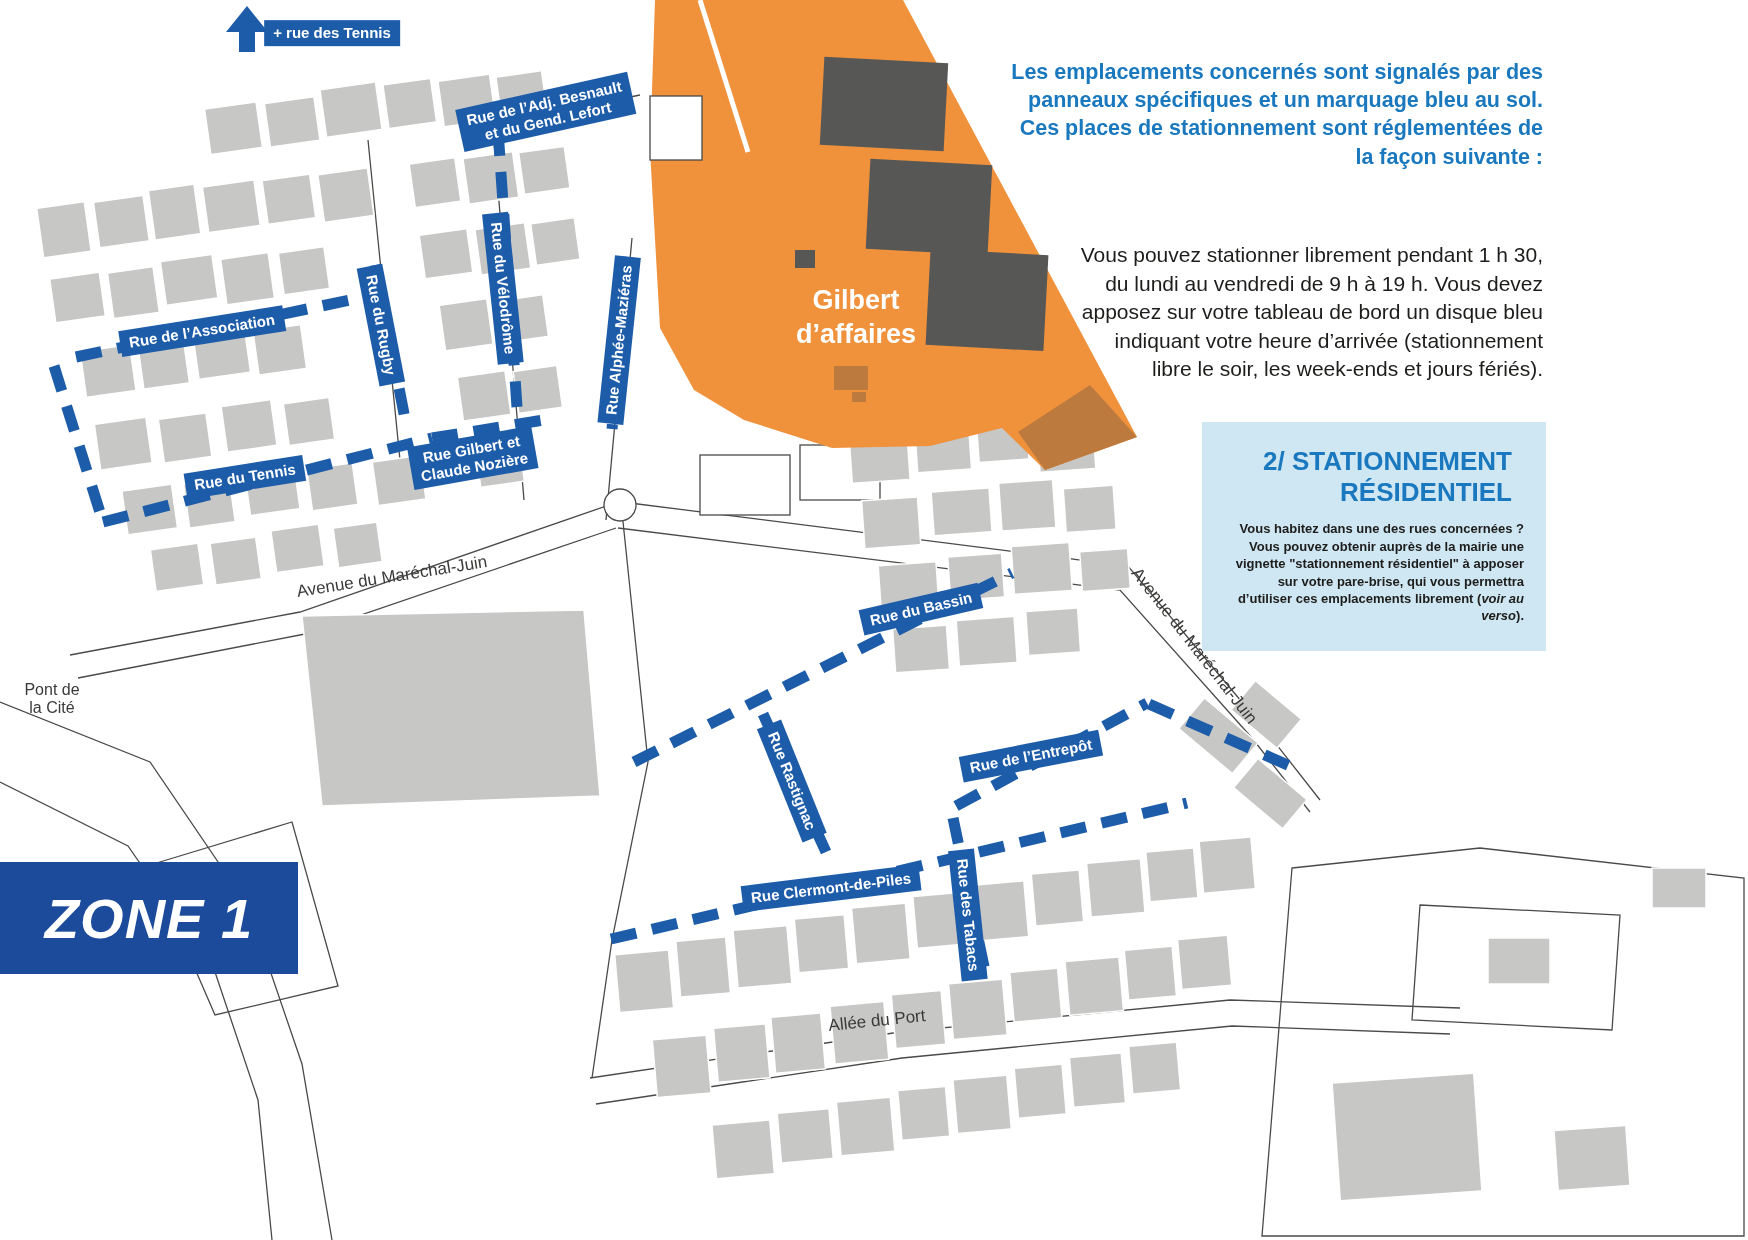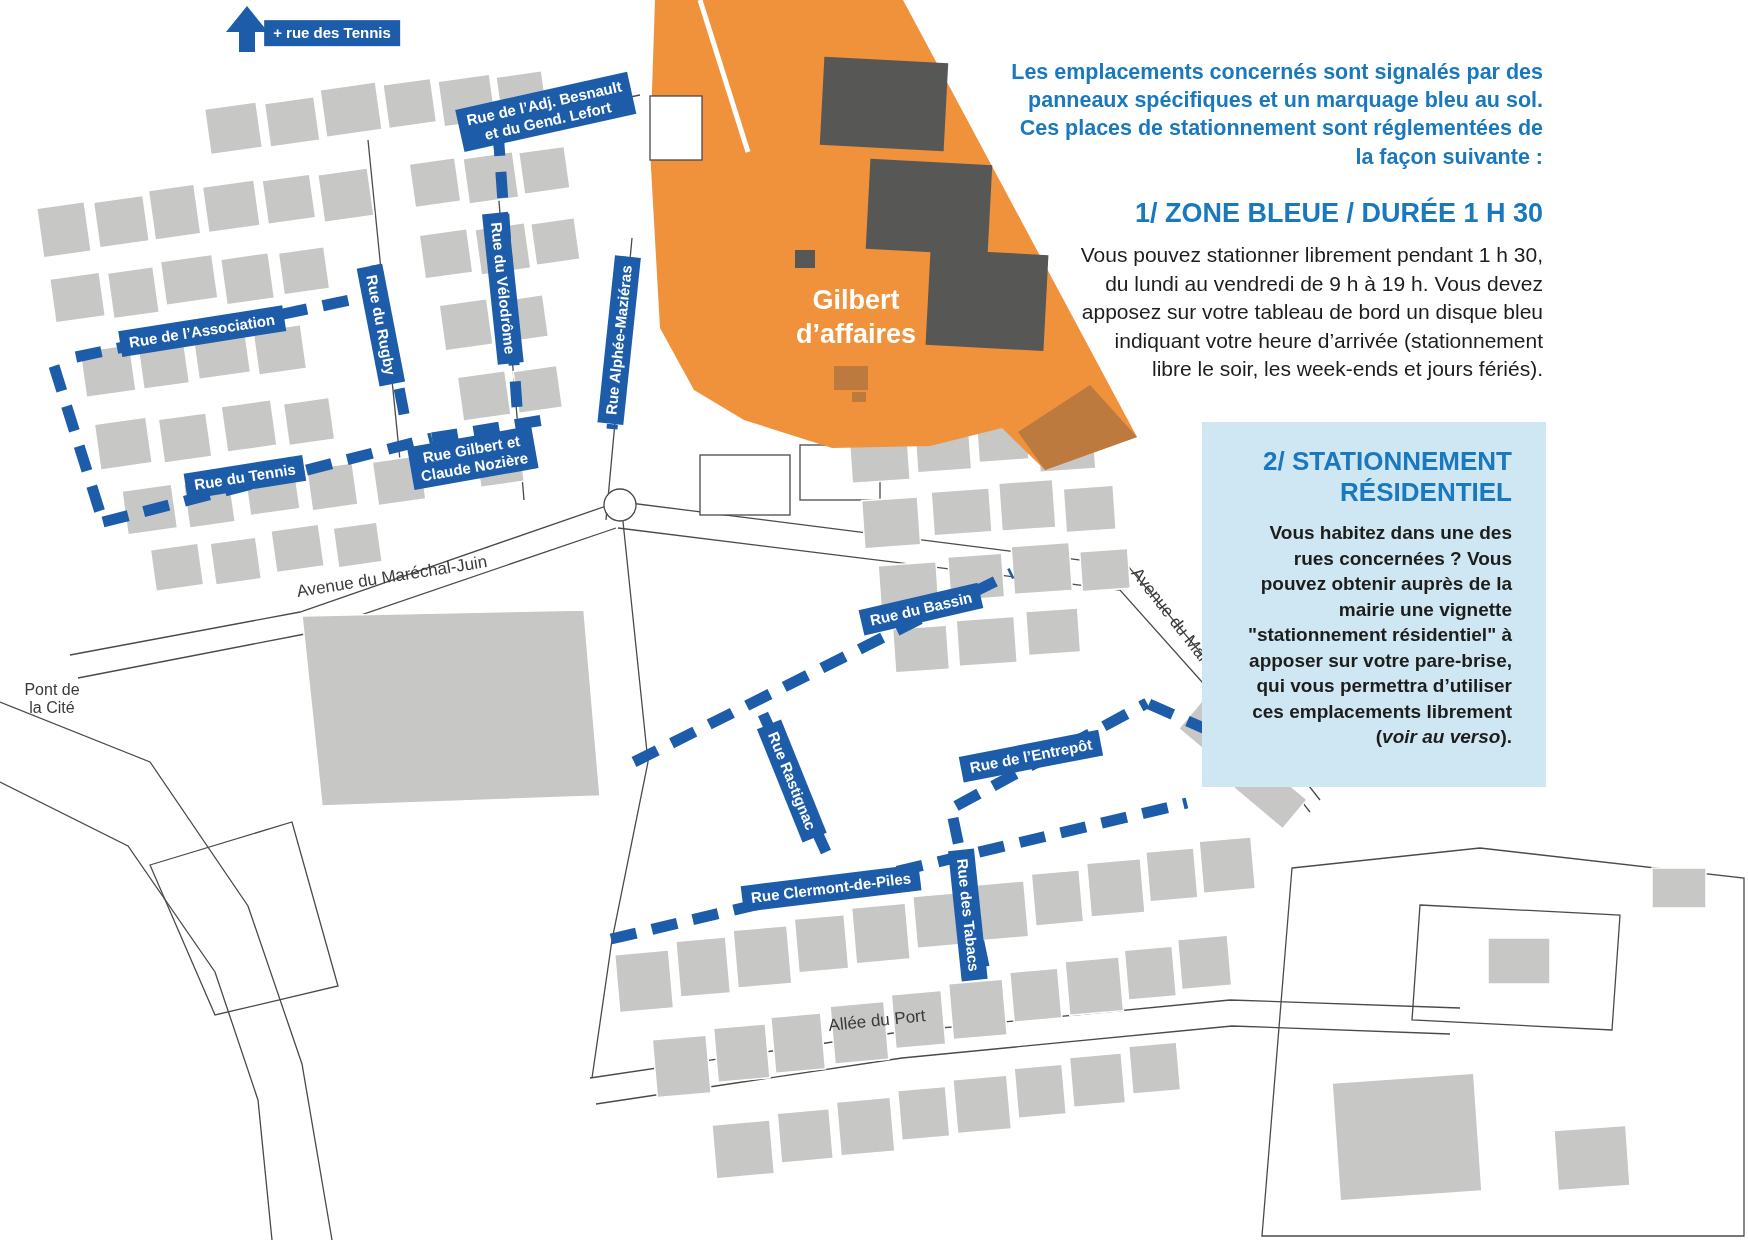--- a/index.html
+++ b/index.html
@@ -33,21 +33,21 @@
 
   .info-intro{position:absolute;top:36px;right:205px;width:540px;text-align:right;
     color:var(--accent);font-weight:bold;font-size:21.5px;line-height:1.32;}
   .s1-title{position:absolute;top:176px;right:205px;font-size:27px;font-weight:bold;
     color:var(--accent);text-align:right;}
   .s1-body{position:absolute;top:220px;right:205px;width:470px;text-align:right;
     font-size:21px;line-height:1.36;color:var(--ink);}
   .resid{position:absolute;top:422px;right:202px;width:344px;background:var(--lightblue);
     padding:24px 22px 26px;box-sizing:border-box;text-align:right;}
   .resid h2{margin:0 12px 12px;font-size:26px;color:var(--accent);line-height:1.2;font-weight:bold;}
-  .resid p{margin:12px;font-size:19px;font-weight:bold;color:var(--ink);line-height:1.34;}
+  .resid p{margin:0;font-size:13px;font-weight:bold;color:var(--ink);line-height:1.34;}
   .resid em{font-style:italic;}
 </style>
 </head>
 <body>
 
 <div class="stage">
 
   <svg class="map-svg" viewBox="0 0 1748 1240">
 
     <g>
@@ -239,23 +239,23 @@
   <div class="street-label" style="left:968px;top:915px;--r:84deg">Rue des Tabacs</div>
 
   <div class="map-text" style="left:392px;top:577px;--r:-9deg">Avenue du Maréchal-Juin</div>
   <div class="map-text" style="left:1194px;top:646px;--r:52deg">Avenue du Maréchal-Juin</div>
   <div class="map-text" style="left:877px;top:1021px;--r:-6deg">Allée du Port</div>
   <div class="map-text" style="left:52px;top:699px;--r:0deg;font-size:16px">Pont de
 la Cité</div>
 
   <div class="quartier" style="left:856px;top:318px;">Gilbert
 d’affaires</div>
+  <div class="zone-badge">ZONE 1</div>
 
   <p class="info-intro">Les emplacements concernés sont signalés par des panneaux spécifiques et un marquage bleu au sol. Ces places de stationnement sont réglementées de la façon suivante :</p>
-  <h2 class="s1-title">1/ ZONE BLEUE / DURÉE 1 H 30</h2>
   <p class="s1-body">Vous pouvez stationner librement pendant 1 h 30, du lundi au vendredi de 9 h à 19 h. Vous devez apposez sur votre tableau de bord un disque bleu indiquant votre heure d’arrivée (stationnement libre le soir, les week-ends et jours fériés).</p>
 
   <div class="resid">
     <h2>2/ STATIONNEMENT RÉSIDENTIEL</h2>
     <p><span>Vous habitez dans une des rues concernées ? Vous pouvez obtenir auprès de la mairie une vignette "stationnement résidentiel" à apposer sur votre pare-brise, qui vous permettra d’utiliser ces emplacements librement (</span><em>voir au verso</em><span>).</span></p>
   </div>
 
 </div>
 
 </body></html>

